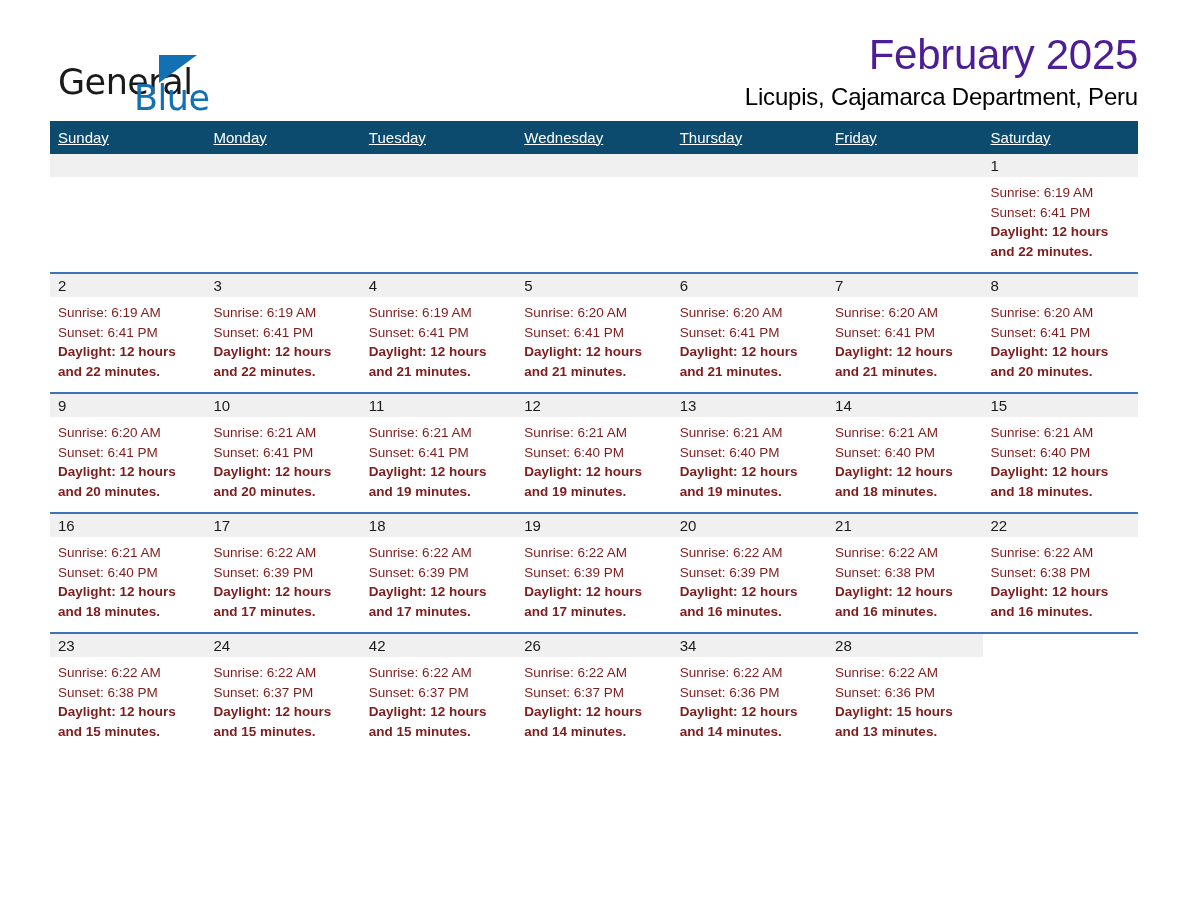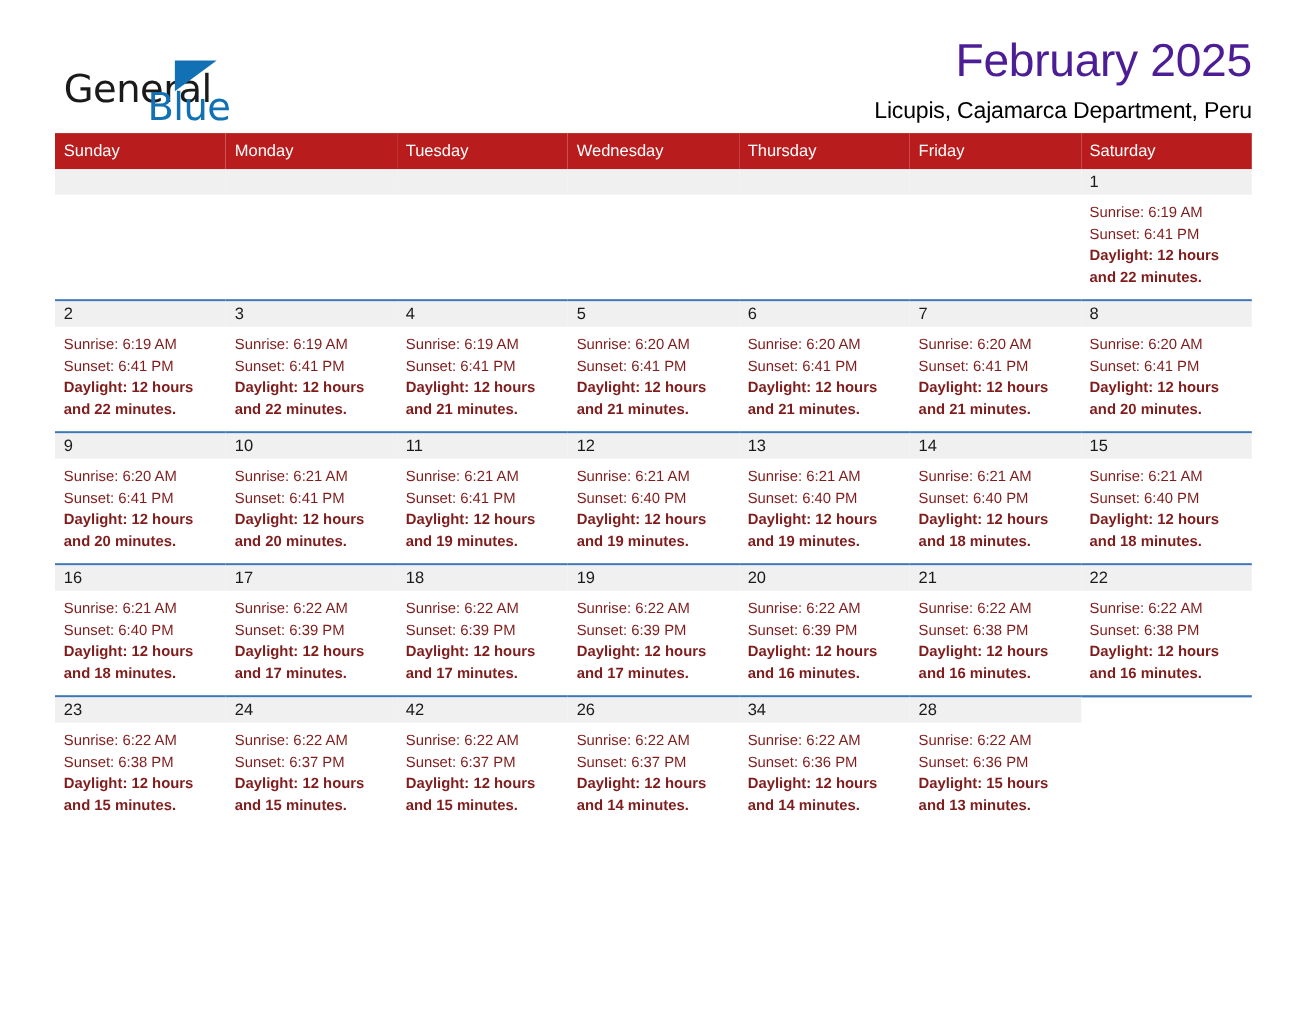--- a/index.html
+++ b/index.html
@@ -70,43 +70,44 @@
     padding-top: 33px;
   }
   .cal-title {
     font-size: 42px;
     font-weight: 400;
     color: #4c1d95;
     line-height: 1.05;
     letter-spacing: -0.3px;
   }
   .cal-subtitle {
-    font-size: 21px;
+    font-size: 24px;
     font-weight: 400;
     color: #000000;
-    margin-top: 12px;
+    margin-top: 6px;
     letter-spacing: -0.2px;
   }
 
   
   table.calendar {
     width: 1088px;
     border-collapse: collapse;
     table-layout: fixed;
     margin-top: 9px;
   }
   table.calendar th {
-    background: #b91c1c;
+    background: #0c4a6e;
     color: #ffffff;
     font-size: 15px;
     font-weight: 400;
     text-align: left;
     padding: 6px 0 7px 8px;
     border: none;
     height: 20px;
+    text-decoration: underline;
   }
   table.calendar td {
     vertical-align: top;
     padding: 0;
     border: none;
     border-top: 2px solid #3d76b4;
     height: 118px;
     background: #ffffff;
   }
   table.calendar tr.week td.empty {

